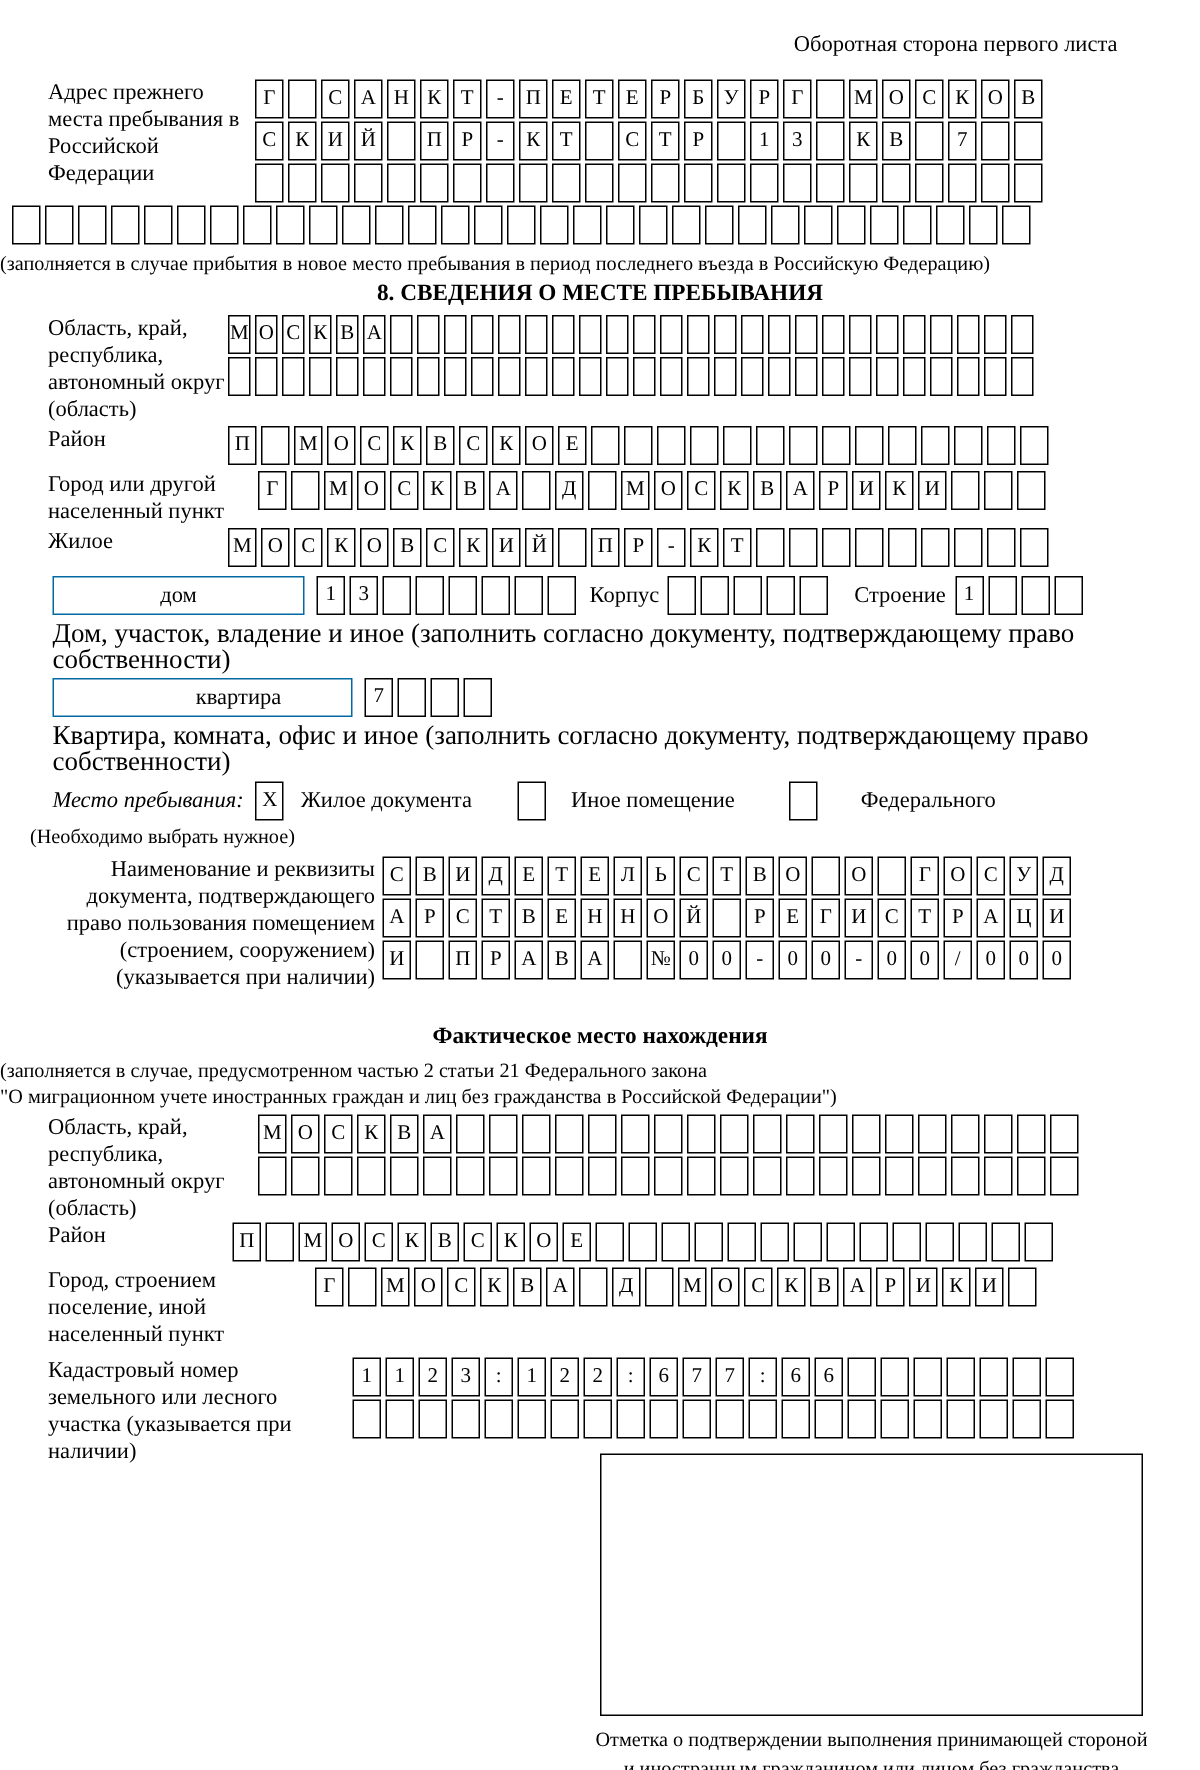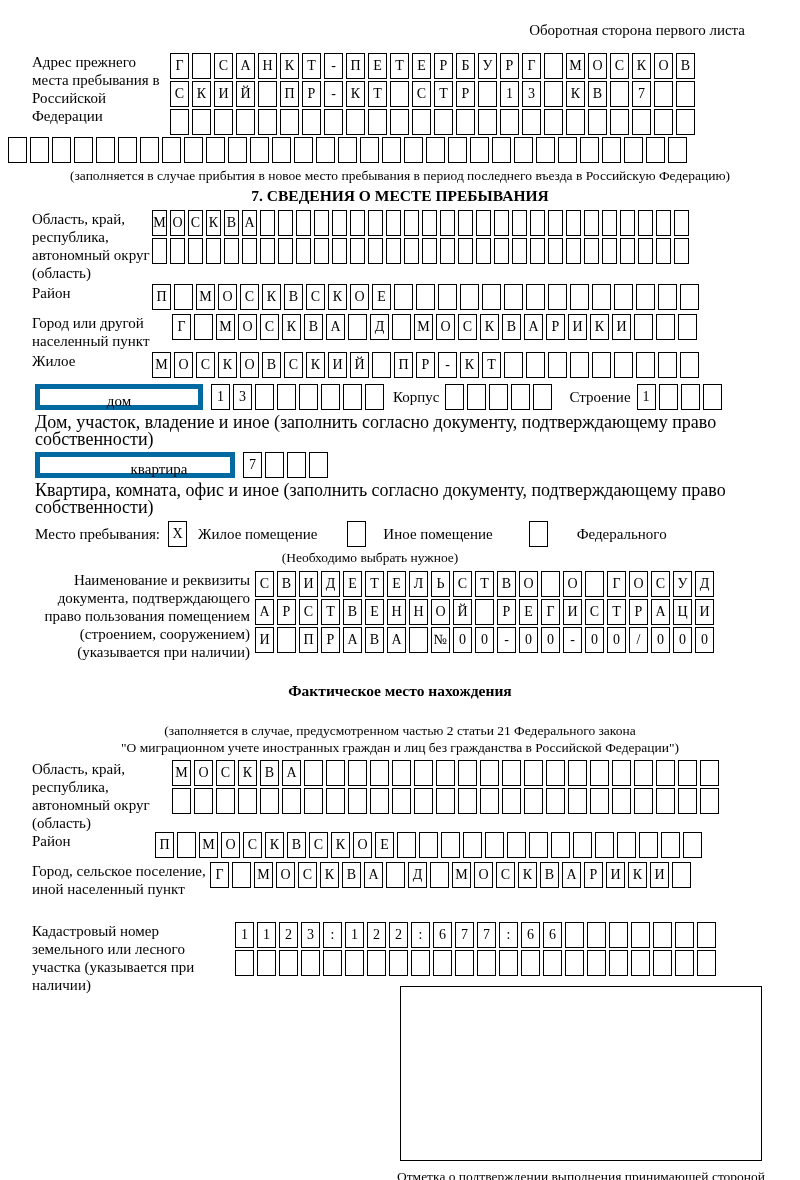--- a/index.html
+++ b/index.html
@@ -19,51 +19,51 @@
   .cell {
     display:inline-block; width:19px; height:26px;
     border:1px solid #000; margin-right:3px;
     text-align:center; font-size:14px; line-height:24px; vertical-align:top;
     background:#fff;
   }
   .sm .cell { width:15px; margin-right:3px; }
   .ml8{margin-left:8px} .ml152{margin-left:152px} .ml155{margin-left:155px}
   .ml170{margin-left:170px} .ml172{margin-left:172px} .ml210{margin-left:210px}
   .ml235{margin-left:235px} .ml255{margin-left:255px}
-  .note { text-align:center; font-size:13.5px; line-height:17px; }
+  .note { text-align:left; font-size:13.5px; line-height:17px; }
   .note-left { margin-left:35px; font-size:18px; line-height:17px; }
   .sec-title { text-align:center; font-weight:bold; font-size:15.5px; line-height:20px; }
-  .fieldbox { display:inline-block; border:5px solid #0369a1; height:26px; line-height:24px; text-align:center; vertical-align:top; font-size:15px; }
+  .fieldbox { display:inline-block; border:1px solid #0369a1; height:26px; line-height:24px; text-align:center; vertical-align:top; font-size:15px; }
   .fb-dom { width:168px; margin-right:8px; }
   .fb-kv  { width:200px; margin-right:8px;padding-left:48px; }
   .inl-label { display:inline-block; line-height:26px; vertical-align:top; }
   .flexrow { margin-left:35px; white-space:nowrap; height:28px; }
-  .stay-label { display:inline-block; line-height:26px; vertical-align:top; margin-right:8px; }
+  .stay-label { display:inline-block; line-height:26px; vertical-align:top; margin-right:8px;font-style:italic; }
   .opt { display:inline-block; line-height:26px; vertical-align:top; }
   .stamp-box { margin:4px 0 0 400px; width:362px; height:175px; border:1.5px solid #000; }
   .stamp-note { margin:6px 0 0 393px; width:376px; text-align:center; font-size:13.5px; line-height:19px; }
-  .mt2{margin-top:2px}.mt3{margin-top:21px}.mt4{margin-top:4px}.mt5{margin-top:5px}.mt14{margin-top:14px}
+  .mt2{margin-top:2px}.mt3{margin-top:4px}.mt4{margin-top:4px}.mt5{margin-top:5px}.mt14{margin-top:14px}
   .h72{height:72px}.h36{height:36px}.h28{height:28px}.h108{height:108px}
   .h70{height:70px}.h60{height:60px}
 </style>
 </head>
 <body>
 
 <div class="hdr">Оборотная сторона первого листа</div>
 
 <div class="group mt14">
   <div class="glabel w130">Адрес прежнего места пребывания в Российской Федерации</div>
   <div class="boxrow ml170"><span class="cell">Г</span><span class="cell"></span><span class="cell">С</span><span class="cell">А</span><span class="cell">Н</span><span class="cell">К</span><span class="cell">Т</span><span class="cell">-</span><span class="cell">П</span><span class="cell">Е</span><span class="cell">Т</span><span class="cell">Е</span><span class="cell">Р</span><span class="cell">Б</span><span class="cell">У</span><span class="cell">Р</span><span class="cell">Г</span><span class="cell"></span><span class="cell">М</span><span class="cell">О</span><span class="cell">С</span><span class="cell">К</span><span class="cell">О</span><span class="cell">В</span></div>
   <div class="boxrow ml170"><span class="cell">С</span><span class="cell">К</span><span class="cell">И</span><span class="cell">Й</span><span class="cell"></span><span class="cell">П</span><span class="cell">Р</span><span class="cell">-</span><span class="cell">К</span><span class="cell">Т</span><span class="cell"></span><span class="cell">С</span><span class="cell">Т</span><span class="cell">Р</span><span class="cell"></span><span class="cell">1</span><span class="cell">3</span><span class="cell"></span><span class="cell">К</span><span class="cell">В</span><span class="cell"></span><span class="cell">7</span><span class="cell"></span><span class="cell"></span></div>
   <div class="boxrow ml170"><span class="cell"></span><span class="cell"></span><span class="cell"></span><span class="cell"></span><span class="cell"></span><span class="cell"></span><span class="cell"></span><span class="cell"></span><span class="cell"></span><span class="cell"></span><span class="cell"></span><span class="cell"></span><span class="cell"></span><span class="cell"></span><span class="cell"></span><span class="cell"></span><span class="cell"></span><span class="cell"></span><span class="cell"></span><span class="cell"></span><span class="cell"></span><span class="cell"></span><span class="cell"></span><span class="cell"></span></div>
   <div class="boxrow ml8"><span class="cell"></span><span class="cell"></span><span class="cell"></span><span class="cell"></span><span class="cell"></span><span class="cell"></span><span class="cell"></span><span class="cell"></span><span class="cell"></span><span class="cell"></span><span class="cell"></span><span class="cell"></span><span class="cell"></span><span class="cell"></span><span class="cell"></span><span class="cell"></span><span class="cell"></span><span class="cell"></span><span class="cell"></span><span class="cell"></span><span class="cell"></span><span class="cell"></span><span class="cell"></span><span class="cell"></span><span class="cell"></span><span class="cell"></span><span class="cell"></span><span class="cell"></span><span class="cell"></span><span class="cell"></span><span class="cell"></span></div>
 </div>
 <div class="note mt2">(заполняется в случае прибытия в новое место пребывания в период последнего въезда в Российскую Федерацию)</div>
 
-<div class="sec-title mt2">7. СВЕДЕНИЯ О МЕСТЕ ПРЕБЫВАНИЯ</div>
+<div class="sec-title mt2">8. СВЕДЕНИЯ О МЕСТЕ ПРЕБЫВАНИЯ</div>
 
 <div class="group mt4 h72">
   <div class="glabel w118">Область, край, республика, автономный округ (область)</div>
   <div class="boxrow ml152 sm"><span class="cell">М</span><span class="cell">О</span><span class="cell">С</span><span class="cell">К</span><span class="cell">В</span><span class="cell">А</span><span class="cell"></span><span class="cell"></span><span class="cell"></span><span class="cell"></span><span class="cell"></span><span class="cell"></span><span class="cell"></span><span class="cell"></span><span class="cell"></span><span class="cell"></span><span class="cell"></span><span class="cell"></span><span class="cell"></span><span class="cell"></span><span class="cell"></span><span class="cell"></span><span class="cell"></span><span class="cell"></span><span class="cell"></span><span class="cell"></span><span class="cell"></span><span class="cell"></span><span class="cell"></span><span class="cell"></span></div>
   <div class="boxrow ml152 sm"><span class="cell"></span><span class="cell"></span><span class="cell"></span><span class="cell"></span><span class="cell"></span><span class="cell"></span><span class="cell"></span><span class="cell"></span><span class="cell"></span><span class="cell"></span><span class="cell"></span><span class="cell"></span><span class="cell"></span><span class="cell"></span><span class="cell"></span><span class="cell"></span><span class="cell"></span><span class="cell"></span><span class="cell"></span><span class="cell"></span><span class="cell"></span><span class="cell"></span><span class="cell"></span><span class="cell"></span><span class="cell"></span><span class="cell"></span><span class="cell"></span><span class="cell"></span><span class="cell"></span><span class="cell"></span></div>
 </div>
 
 <div class="group mt2 h28">
   <div class="glabel">Район</div>
   <div class="boxrow ml152"><span class="cell">П</span><span class="cell"></span><span class="cell">М</span><span class="cell">О</span><span class="cell">С</span><span class="cell">К</span><span class="cell">В</span><span class="cell">С</span><span class="cell">К</span><span class="cell">О</span><span class="cell">Е</span><span class="cell"></span><span class="cell"></span><span class="cell"></span><span class="cell"></span><span class="cell"></span><span class="cell"></span><span class="cell"></span><span class="cell"></span><span class="cell"></span><span class="cell"></span><span class="cell"></span><span class="cell"></span><span class="cell"></span><span class="cell"></span></div>
@@ -83,21 +83,21 @@
   <span class="fieldbox fb-dom">дом</span><span><span class="cell">1</span><span class="cell">3</span><span class="cell"></span><span class="cell"></span><span class="cell"></span><span class="cell"></span><span class="cell"></span><span class="cell"></span></span><span class="inl-label" style="margin:0 6px 0 6px">Корпус</span><span><span class="cell"></span><span class="cell"></span><span class="cell"></span><span class="cell"></span><span class="cell"></span></span><span class="inl-label" style="margin:0 6px 0 14px">Строение</span><span><span class="cell">1</span><span class="cell"></span><span class="cell"></span><span class="cell"></span></span>
 </div>
 <div class="note-left mt2">Дом, участок, владение и иное (заполнить согласно документу, подтверждающему право собственности)</div>
 
 <div class="flexrow mt4">
   <span class="fieldbox fb-kv">квартира</span><span><span class="cell">7</span><span class="cell"></span><span class="cell"></span><span class="cell"></span></span>
 </div>
 <div class="note-left mt2">Квартира, комната, офис и иное (заполнить согласно документу, подтверждающему право собственности)</div>
 
 <div class="flexrow mt5">
-  <span class="stay-label">Место пребывания:</span><span class="cell">X</span><span class="opt" style="margin:0 30px 0 8px">Жилое помещение</span><span class="cell"></span><span class="opt" style="margin:0 36px 0 14px">Иное помещение</span><span class="cell"></span><span class="opt" style="margin-left:26px">Федерального</span>
+  <span class="stay-label">Место пребывания:</span><span class="cell">X</span><span class="opt" style="margin:0 30px 0 8px">Жилое документа</span><span class="cell"></span><span class="opt" style="margin:0 36px 0 14px">Иное помещение</span><span class="cell"></span><span class="opt" style="margin-left:26px">Федерального</span>
 </div>
 <div class="note" style="width:700px;margin-left:20px">(Необходимо выбрать нужное)</div>
 
 <div class="group mt5 h108">
   <div class="glabel w215">Наименование и реквизиты документа, подтверждающего право пользования помещением (строением, сооружением) (указывается при наличии)</div>
   <div class="boxrow ml255"><span class="cell">С</span><span class="cell">В</span><span class="cell">И</span><span class="cell">Д</span><span class="cell">Е</span><span class="cell">Т</span><span class="cell">Е</span><span class="cell">Л</span><span class="cell">Ь</span><span class="cell">С</span><span class="cell">Т</span><span class="cell">В</span><span class="cell">О</span><span class="cell"></span><span class="cell">О</span><span class="cell"></span><span class="cell">Г</span><span class="cell">О</span><span class="cell">С</span><span class="cell">У</span><span class="cell">Д</span></div>
   <div class="boxrow ml255"><span class="cell">А</span><span class="cell">Р</span><span class="cell">С</span><span class="cell">Т</span><span class="cell">В</span><span class="cell">Е</span><span class="cell">Н</span><span class="cell">Н</span><span class="cell">О</span><span class="cell">Й</span><span class="cell"></span><span class="cell">Р</span><span class="cell">Е</span><span class="cell">Г</span><span class="cell">И</span><span class="cell">С</span><span class="cell">Т</span><span class="cell">Р</span><span class="cell">А</span><span class="cell">Ц</span><span class="cell">И</span></div>
   <div class="boxrow ml255"><span class="cell">И</span><span class="cell"></span><span class="cell">П</span><span class="cell">Р</span><span class="cell">А</span><span class="cell">В</span><span class="cell">А</span><span class="cell"></span><span class="cell">№</span><span class="cell">0</span><span class="cell">0</span><span class="cell">-</span><span class="cell">0</span><span class="cell">0</span><span class="cell">-</span><span class="cell">0</span><span class="cell">0</span><span class="cell">/</span><span class="cell">0</span><span class="cell">0</span><span class="cell">0</span></div>
 </div>
 
@@ -110,21 +110,21 @@
   <div class="boxrow ml172"><span class="cell">М</span><span class="cell">О</span><span class="cell">С</span><span class="cell">К</span><span class="cell">В</span><span class="cell">А</span><span class="cell"></span><span class="cell"></span><span class="cell"></span><span class="cell"></span><span class="cell"></span><span class="cell"></span><span class="cell"></span><span class="cell"></span><span class="cell"></span><span class="cell"></span><span class="cell"></span><span class="cell"></span><span class="cell"></span><span class="cell"></span><span class="cell"></span><span class="cell"></span><span class="cell"></span><span class="cell"></span><span class="cell"></span></div>
   <div class="boxrow ml172"><span class="cell"></span><span class="cell"></span><span class="cell"></span><span class="cell"></span><span class="cell"></span><span class="cell"></span><span class="cell"></span><span class="cell"></span><span class="cell"></span><span class="cell"></span><span class="cell"></span><span class="cell"></span><span class="cell"></span><span class="cell"></span><span class="cell"></span><span class="cell"></span><span class="cell"></span><span class="cell"></span><span class="cell"></span><span class="cell"></span><span class="cell"></span><span class="cell"></span><span class="cell"></span><span class="cell"></span><span class="cell"></span></div>
 </div>
 
 <div class="group mt2 h28">
   <div class="glabel">Район</div>
   <div class="boxrow ml155"><span class="cell">П</span><span class="cell"></span><span class="cell">М</span><span class="cell">О</span><span class="cell">С</span><span class="cell">К</span><span class="cell">В</span><span class="cell">С</span><span class="cell">К</span><span class="cell">О</span><span class="cell">Е</span><span class="cell"></span><span class="cell"></span><span class="cell"></span><span class="cell"></span><span class="cell"></span><span class="cell"></span><span class="cell"></span><span class="cell"></span><span class="cell"></span><span class="cell"></span><span class="cell"></span><span class="cell"></span><span class="cell"></span><span class="cell"></span></div>
 </div>
 
 <div class="group mt2 h36">
-  <div class="glabel w175">Город, сельское поселение, иной населенный пункт</div>
+  <div class="glabel w175">Город, строением поселение, иной населенный пункт</div>
   <div class="boxrow ml210"><span class="cell">Г</span><span class="cell"></span><span class="cell">М</span><span class="cell">О</span><span class="cell">С</span><span class="cell">К</span><span class="cell">В</span><span class="cell">А</span><span class="cell"></span><span class="cell">Д</span><span class="cell"></span><span class="cell">М</span><span class="cell">О</span><span class="cell">С</span><span class="cell">К</span><span class="cell">В</span><span class="cell">А</span><span class="cell">Р</span><span class="cell">И</span><span class="cell">К</span><span class="cell">И</span><span class="cell"></span></div>
 </div>
 
 <div class="group mt4 h60">
   <div class="glabel w190">Кадастровый номер земельного или лесного участка (указывается при наличии)</div>
   <div class="boxrow ml235" style="margin-top:24px"><span class="cell">1</span><span class="cell">1</span><span class="cell">2</span><span class="cell">3</span><span class="cell">:</span><span class="cell">1</span><span class="cell">2</span><span class="cell">2</span><span class="cell">:</span><span class="cell">6</span><span class="cell">7</span><span class="cell">7</span><span class="cell">:</span><span class="cell">6</span><span class="cell">6</span><span class="cell"></span><span class="cell"></span><span class="cell"></span><span class="cell"></span><span class="cell"></span><span class="cell"></span><span class="cell"></span></div>
   <div class="boxrow ml235"><span class="cell"></span><span class="cell"></span><span class="cell"></span><span class="cell"></span><span class="cell"></span><span class="cell"></span><span class="cell"></span><span class="cell"></span><span class="cell"></span><span class="cell"></span><span class="cell"></span><span class="cell"></span><span class="cell"></span><span class="cell"></span><span class="cell"></span><span class="cell"></span><span class="cell"></span><span class="cell"></span><span class="cell"></span><span class="cell"></span><span class="cell"></span><span class="cell"></span></div>
 </div>
 
 <div class="stamp-box"></div>

